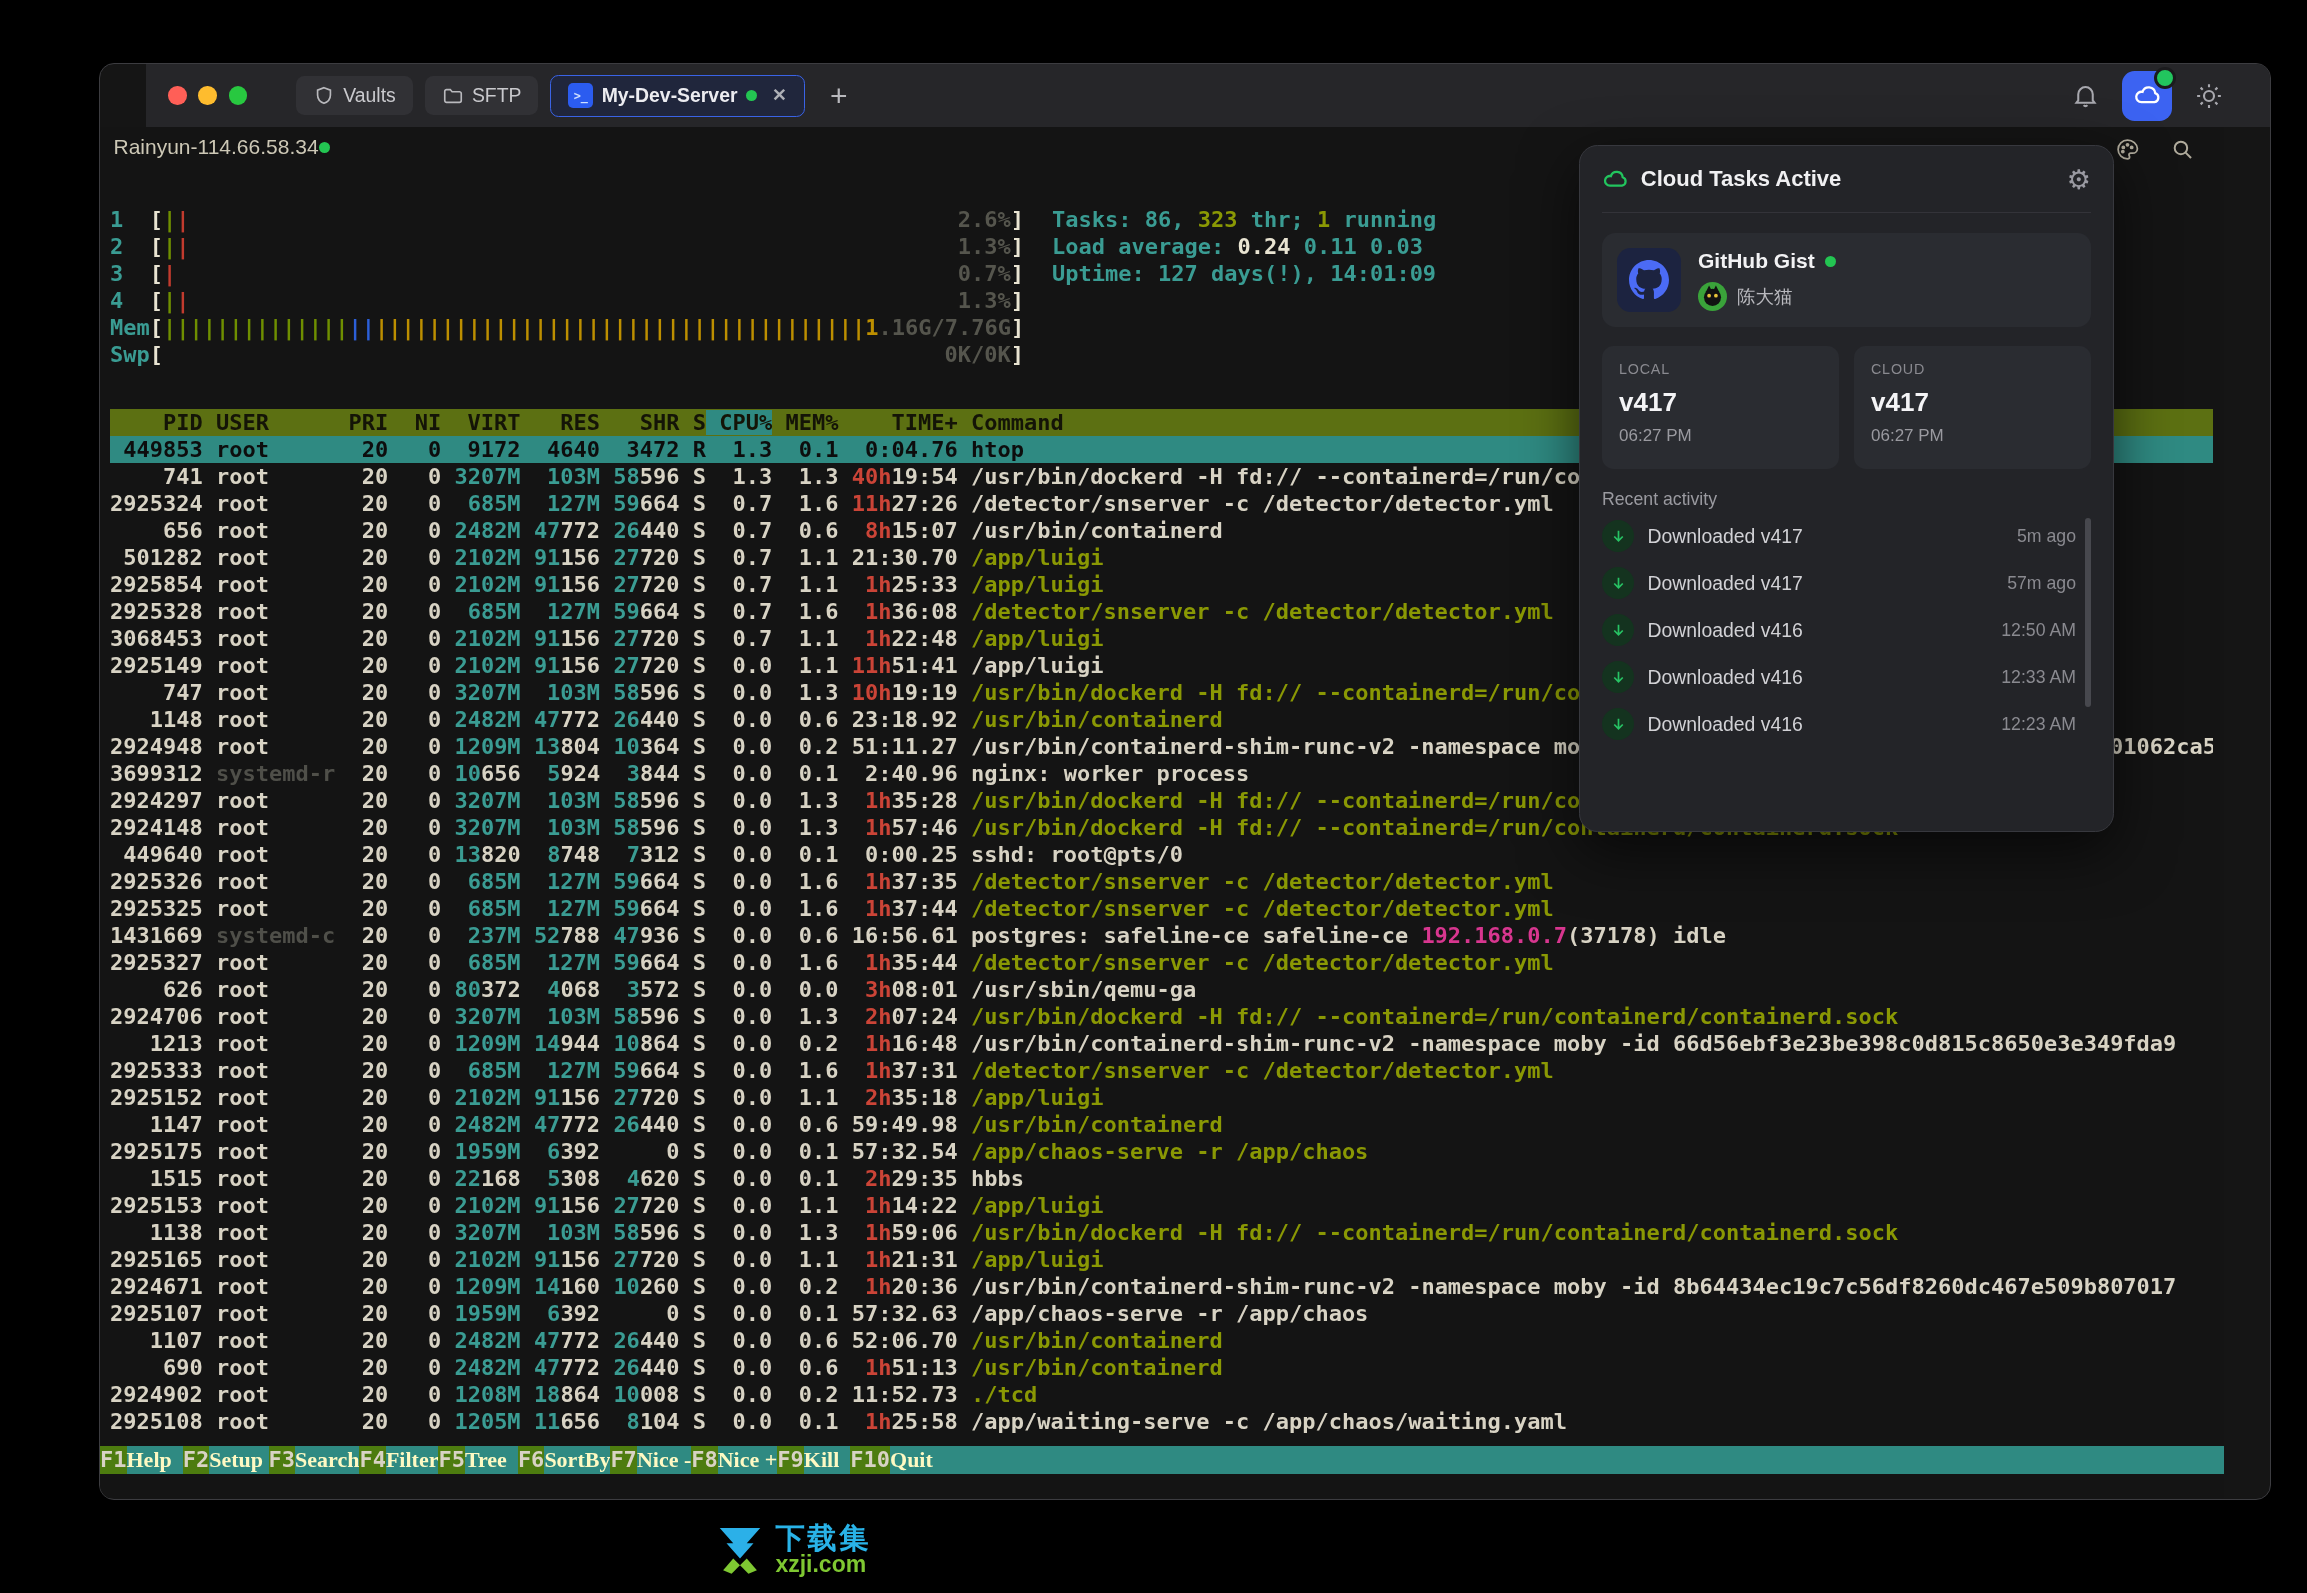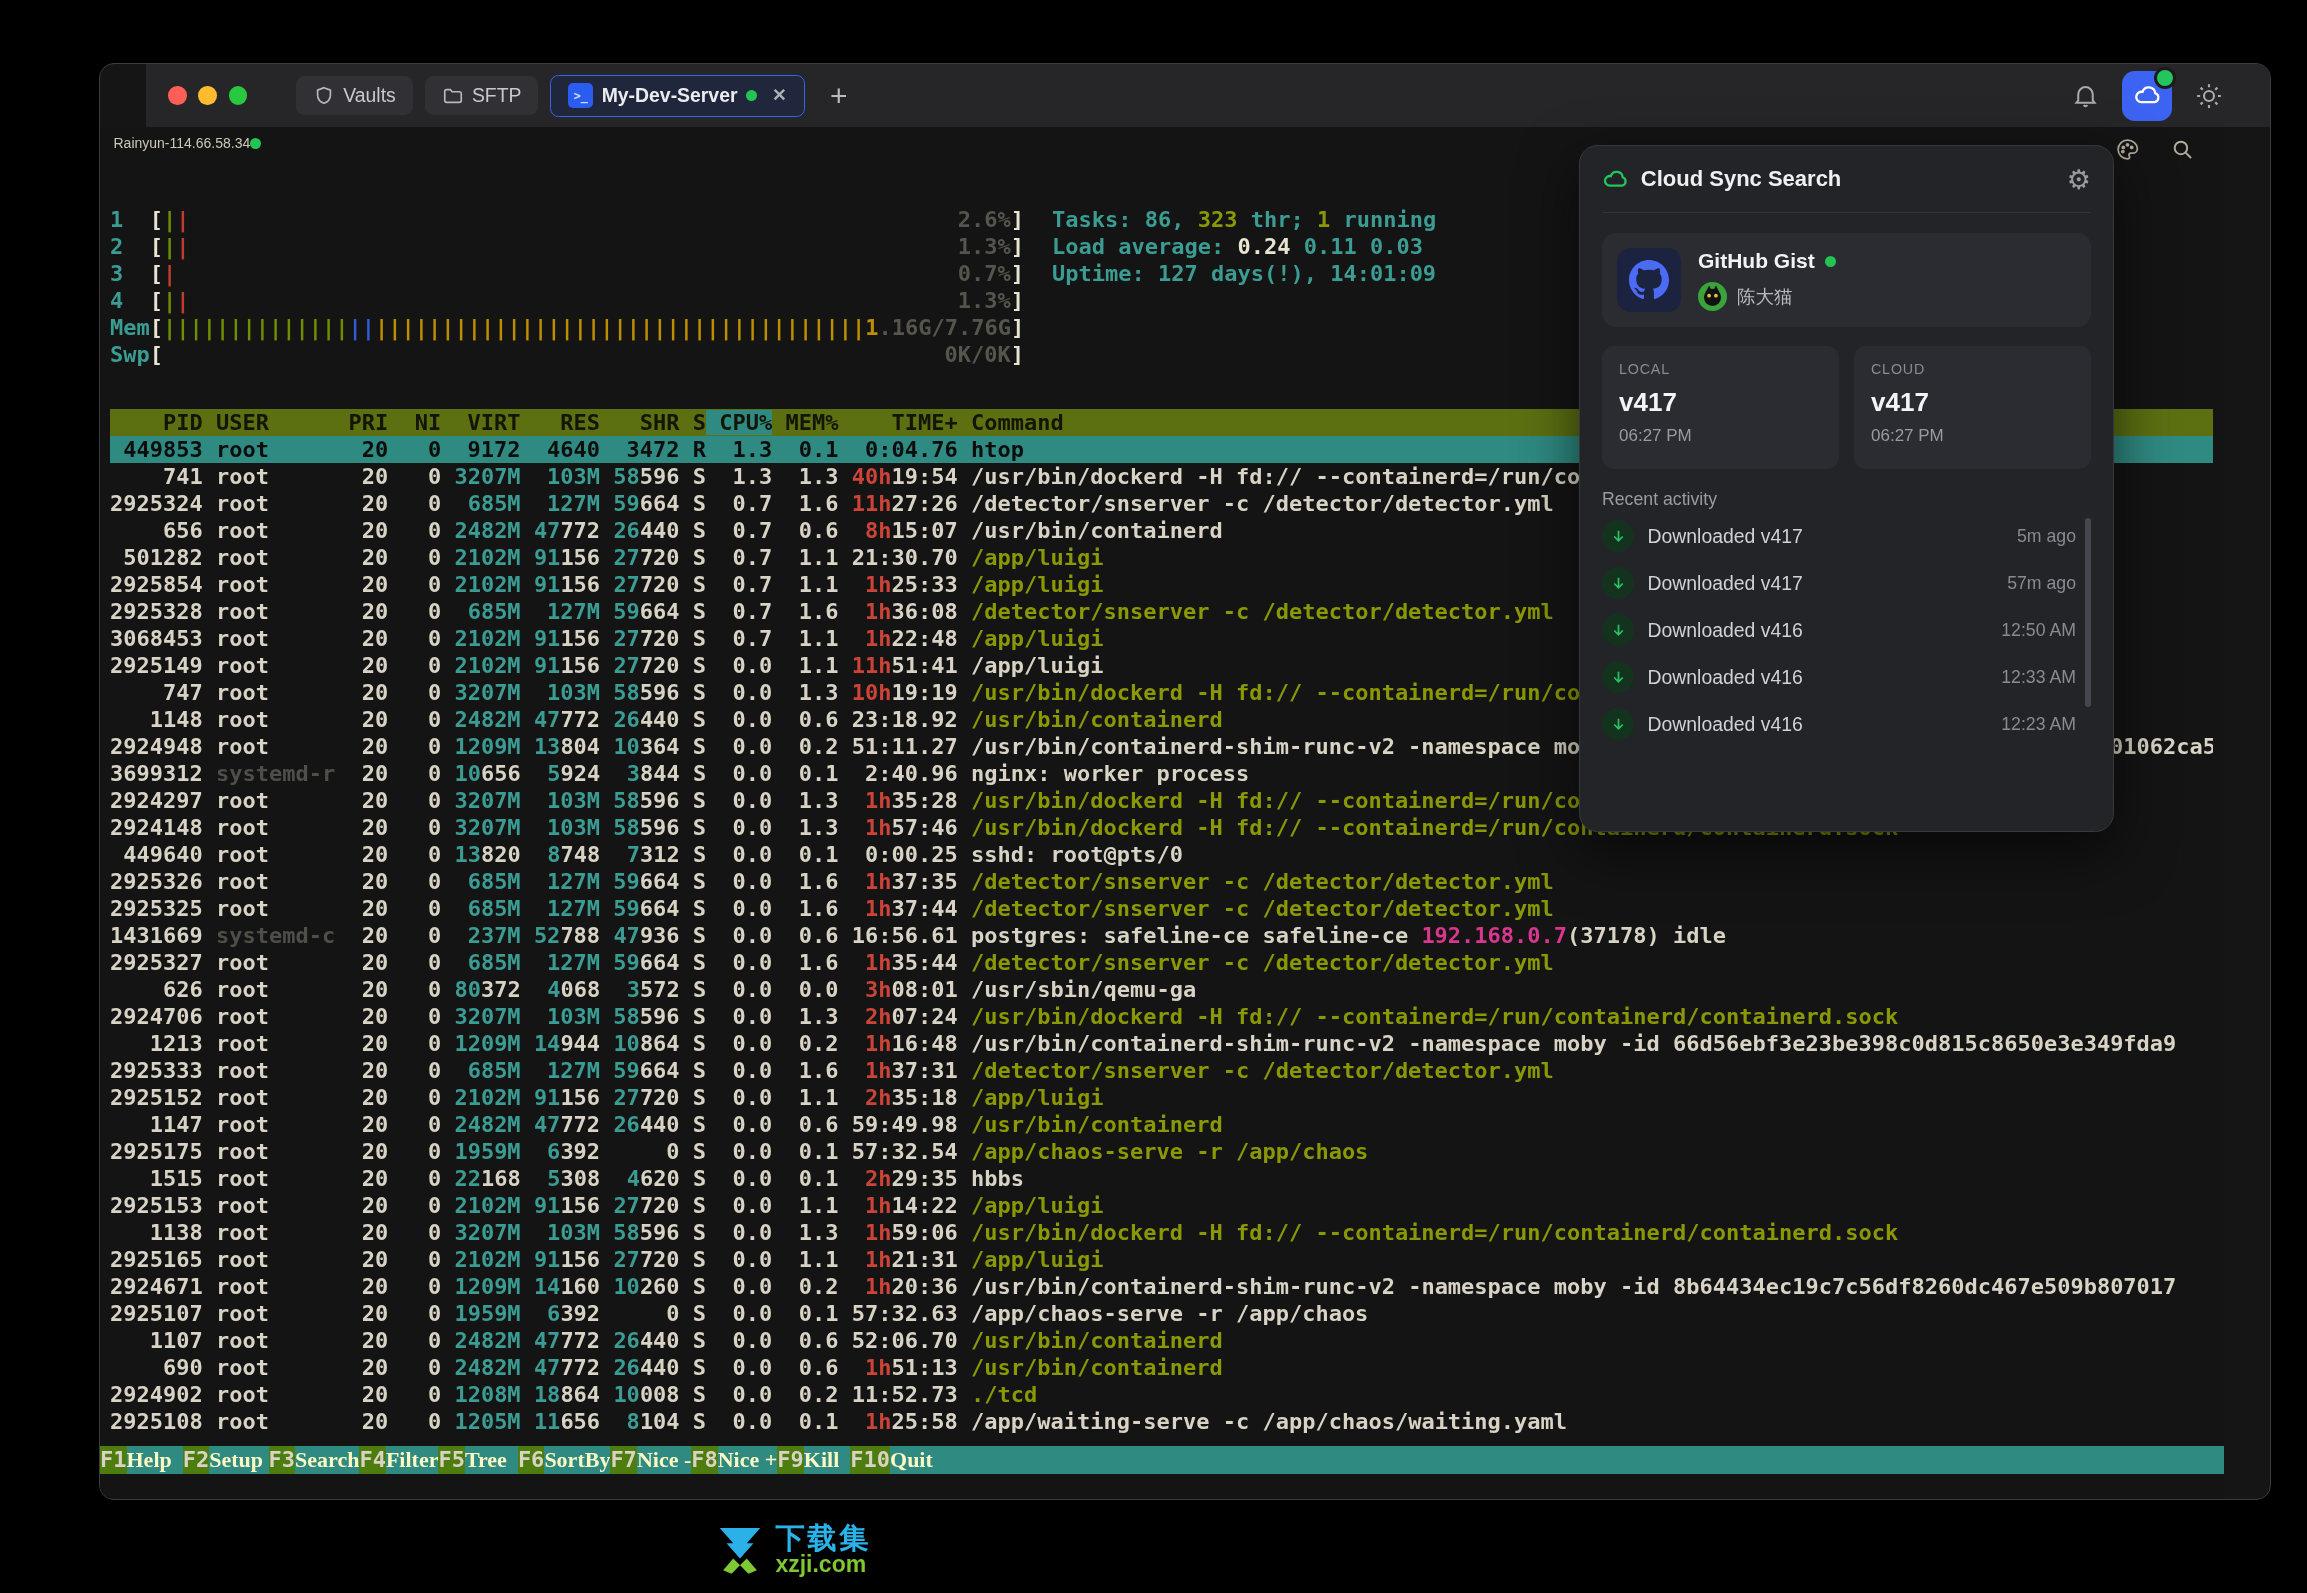--- a/index.html
+++ b/index.html
@@ -22,21 +22,21 @@
   .closex{color:#aeb0b6;font-size:17.7px;margin-left:6.7px;}
   #plus{color:#b9b9bd;font-size:30px;font-weight:300;margin-left:13.5px;}
   #tab-spacer{flex:1}
   #right-ico{display:flex;align-items:center;gap:22px;margin-right:23.6px;}
   #cloud-btn{width:50px;height:50px;border-radius:12.6px;background:#3c63f2;display:flex;align-items:center;
     justify-content:center;position:relative;}
   #cloud-btn .badge{position:absolute;top:-3.4px;right:-3.4px;width:16px;height:16px;border-radius:50%;
     background:#22c55e;border:3.4px solid #1b1b1d;}
   
   #pane{position:absolute;left:0;top:63px;width:2124px;height:1371px;background:#141414;}
-  #hostbar{position:absolute;left:13.5px;top:8.4px;color:#cdc8b6;font-size:14px;display:flex;align-items:center;}
+  #hostbar{position:absolute;left:13.5px;top:8.4px;color:#cdc8b6;font-size:21px;display:flex;align-items:center;}
   #pane-ico{position:absolute;right:29px;top:10px;display:flex;gap:30px;align-items:center;}
   #term,#meters,#summary,#proc,#fbar{font-family:"DejaVu Sans Mono",monospace;font-size:22px;
     font-weight:700;line-height:27px;white-space:pre;}
   #meters{position:absolute;left:10px;top:79px;}
   #summary{position:absolute;left:952px;top:79px;}
   #proc{position:absolute;left:10px;top:282px;width:2103px;overflow:hidden;}
   .row{height:27px;overflow:hidden;}
   .hrow{background:#5c7012;color:#141407;}
   .hsel{background:#2f8a82;}
   .selrow{background:#2f8a82;color:#0d0d0d;}
@@ -171,21 +171,21 @@
   </div>
 </div>
 
 <div class="abs" id="popup">
   <div id="pop-head">
     <span>
       <svg width="27" height="27" viewBox="0 0 24 24" fill="none" stroke="#22c55e" stroke-width="2">
         <path d="M7 17.5a4.3 4.3 0 1 1 .9-8.5A5.4 5.4 0 0 1 18.4 10a3.9 3.9 0 0 1-.6 7.5z"></path>
         </svg>
     </span>
-    <span id="pop-title">Cloud Sync Search</span>
+    <span id="pop-title">Cloud Tasks Active</span>
     <span class="gear">⚙</span>
   </div>
 
   <div id="gist-card">
     <div id="gist-ico">
       <svg width="40" height="40" viewBox="0 0 24 24" fill="#4b6bf5">
         <path d="M12 0C5.37 0 0 5.37 0 12c0 5.3 3.438 9.8 8.205 11.385.6.113.82-.258.82-.577 0-.285-.01-1.04-.015-2.04-3.338.724-4.042-1.61-4.042-1.61-.546-1.385-1.333-1.754-1.333-1.754-1.09-.745.082-.73.082-.73 1.205.085 1.84 1.237 1.84 1.237 1.07 1.834 2.807 1.304 3.492.997.108-.775.418-1.305.76-1.605-2.665-.3-5.466-1.332-5.466-5.93 0-1.31.468-2.38 1.236-3.22-.124-.303-.536-1.523.116-3.176 0 0 1.008-.322 3.3 1.23.96-.267 1.98-.399 3-.405 1.02.006 2.04.138 3 .405 2.28-1.552 3.285-1.23 3.285-1.23.654 1.653.242 2.873.12 3.176.77.84 1.23 1.91 1.23 3.22 0 4.61-2.805 5.625-5.475 5.92.43.37.81 1.102.81 2.222 0 1.606-.015 2.896-.015 3.286 0 .315.21.69.825.57C20.565 21.795 24 17.3 24 12c0-6.63-5.37-12-12-12z"></path>
         </svg>
     </div>
     <div>

